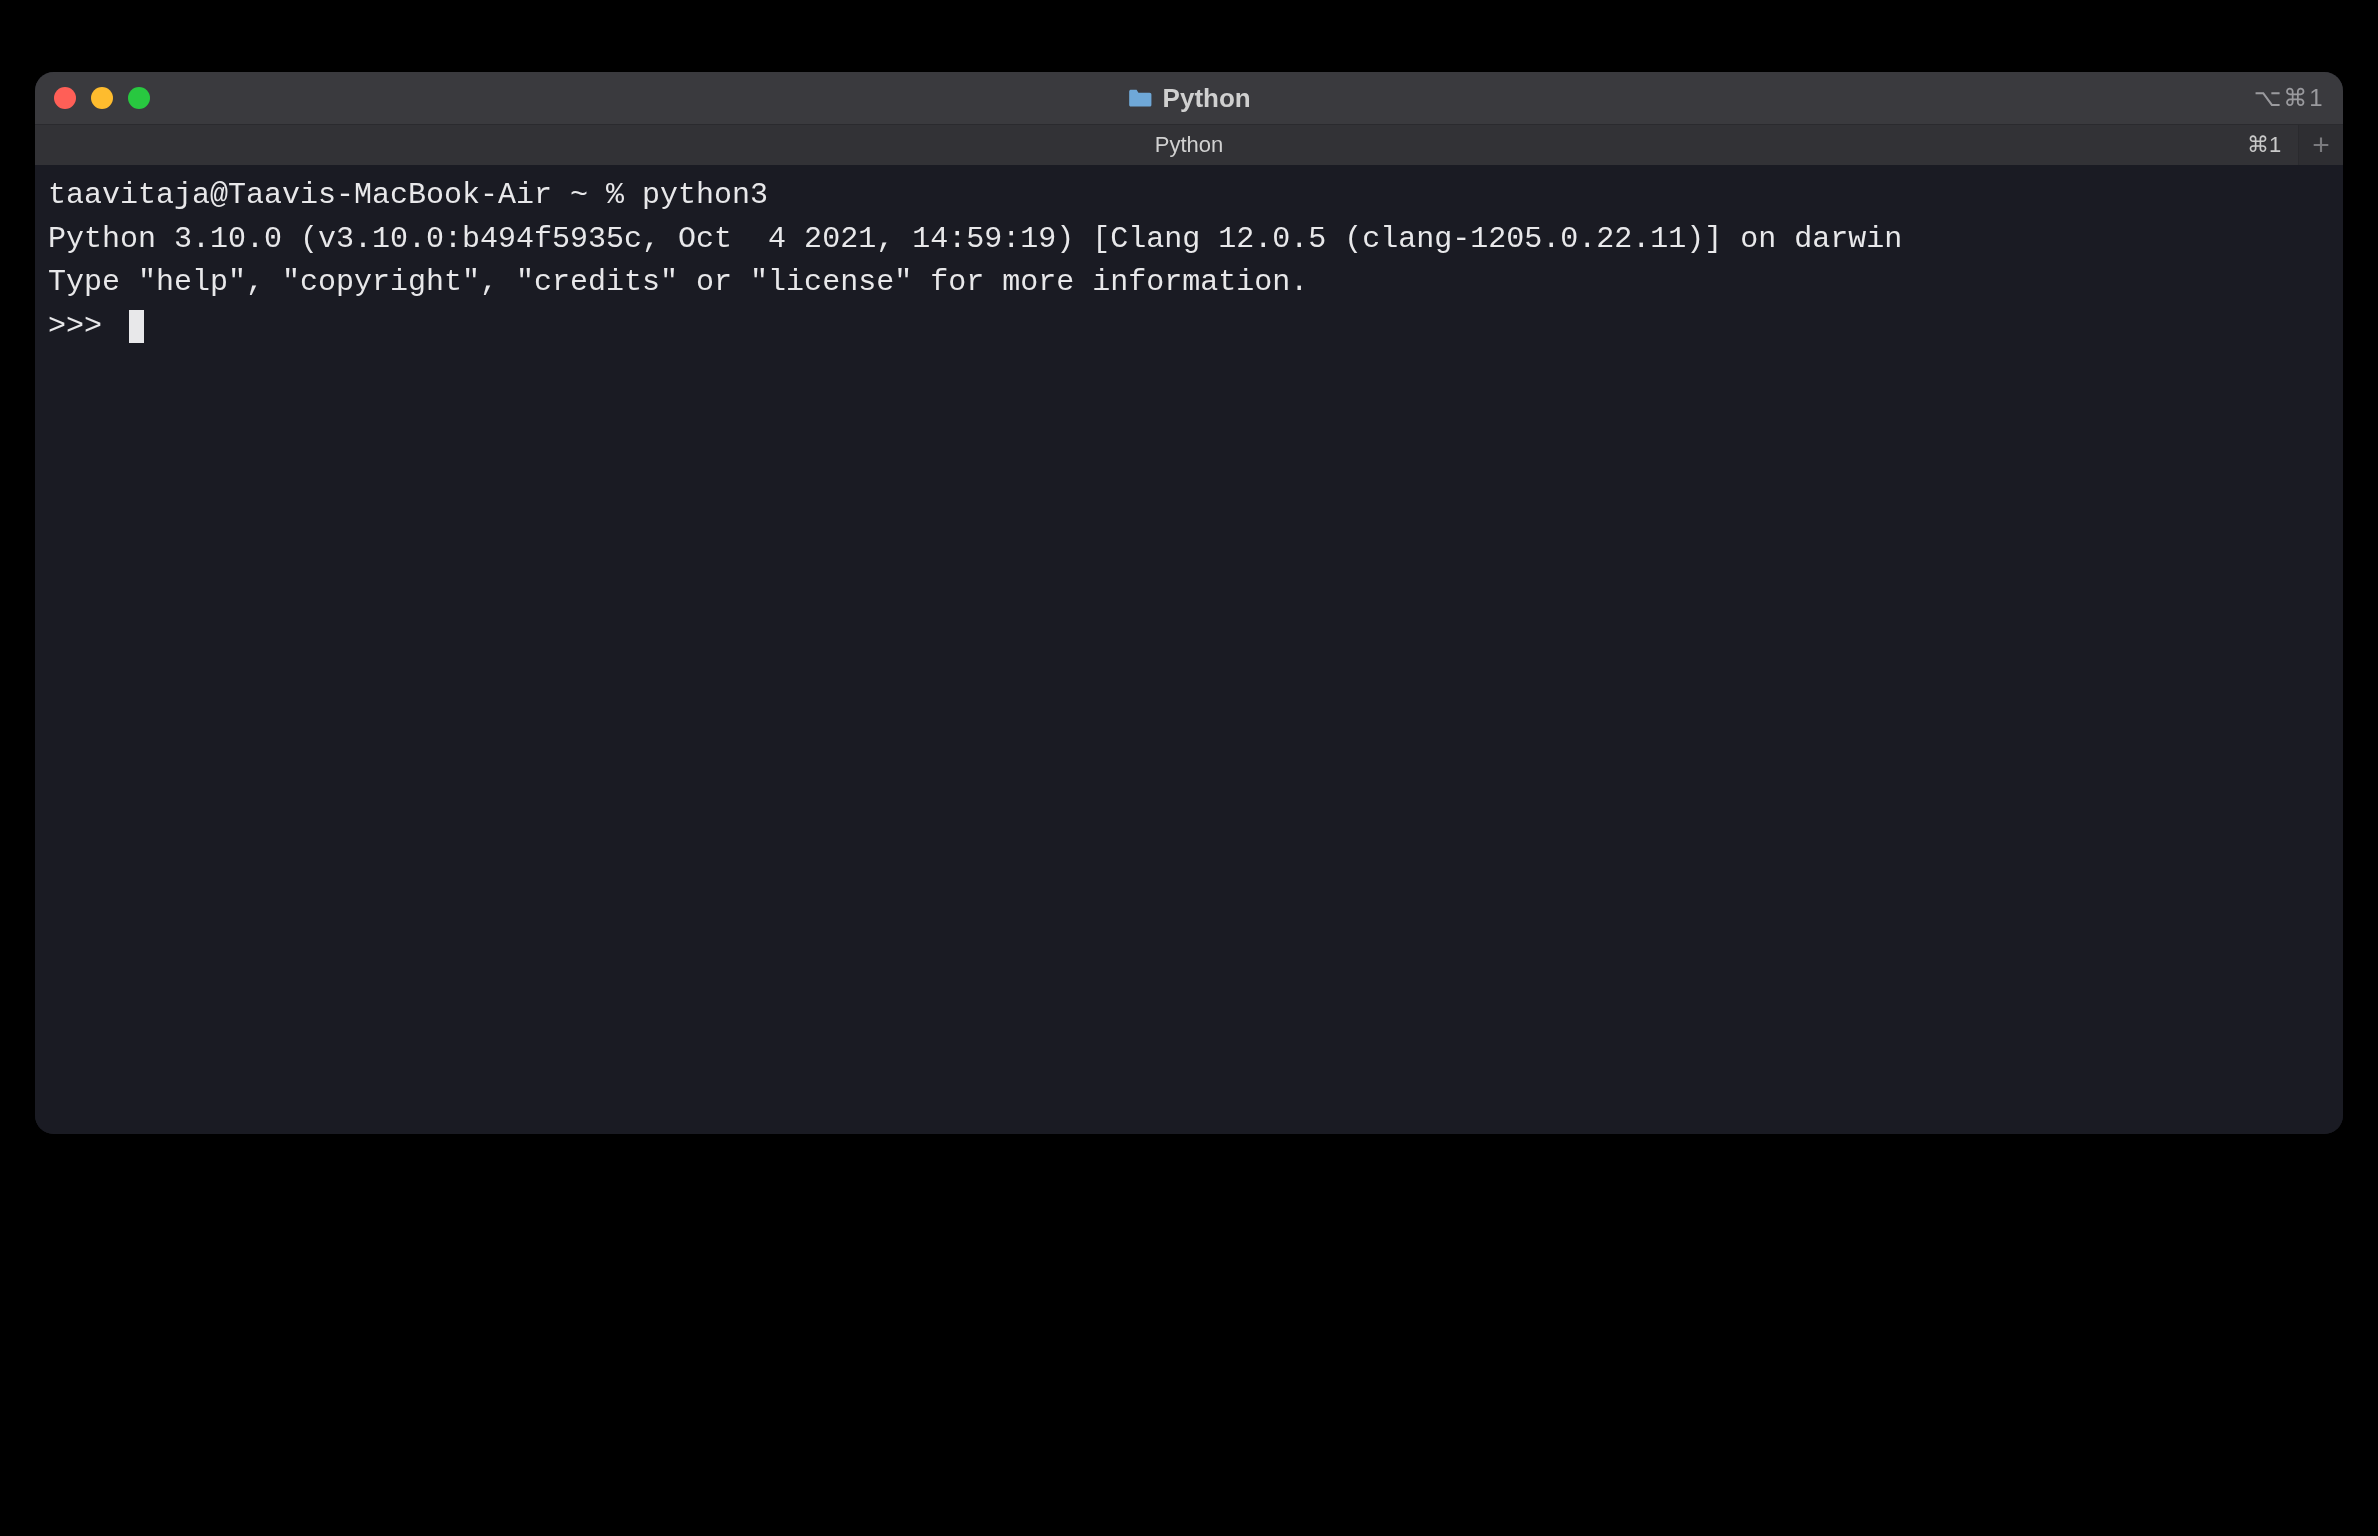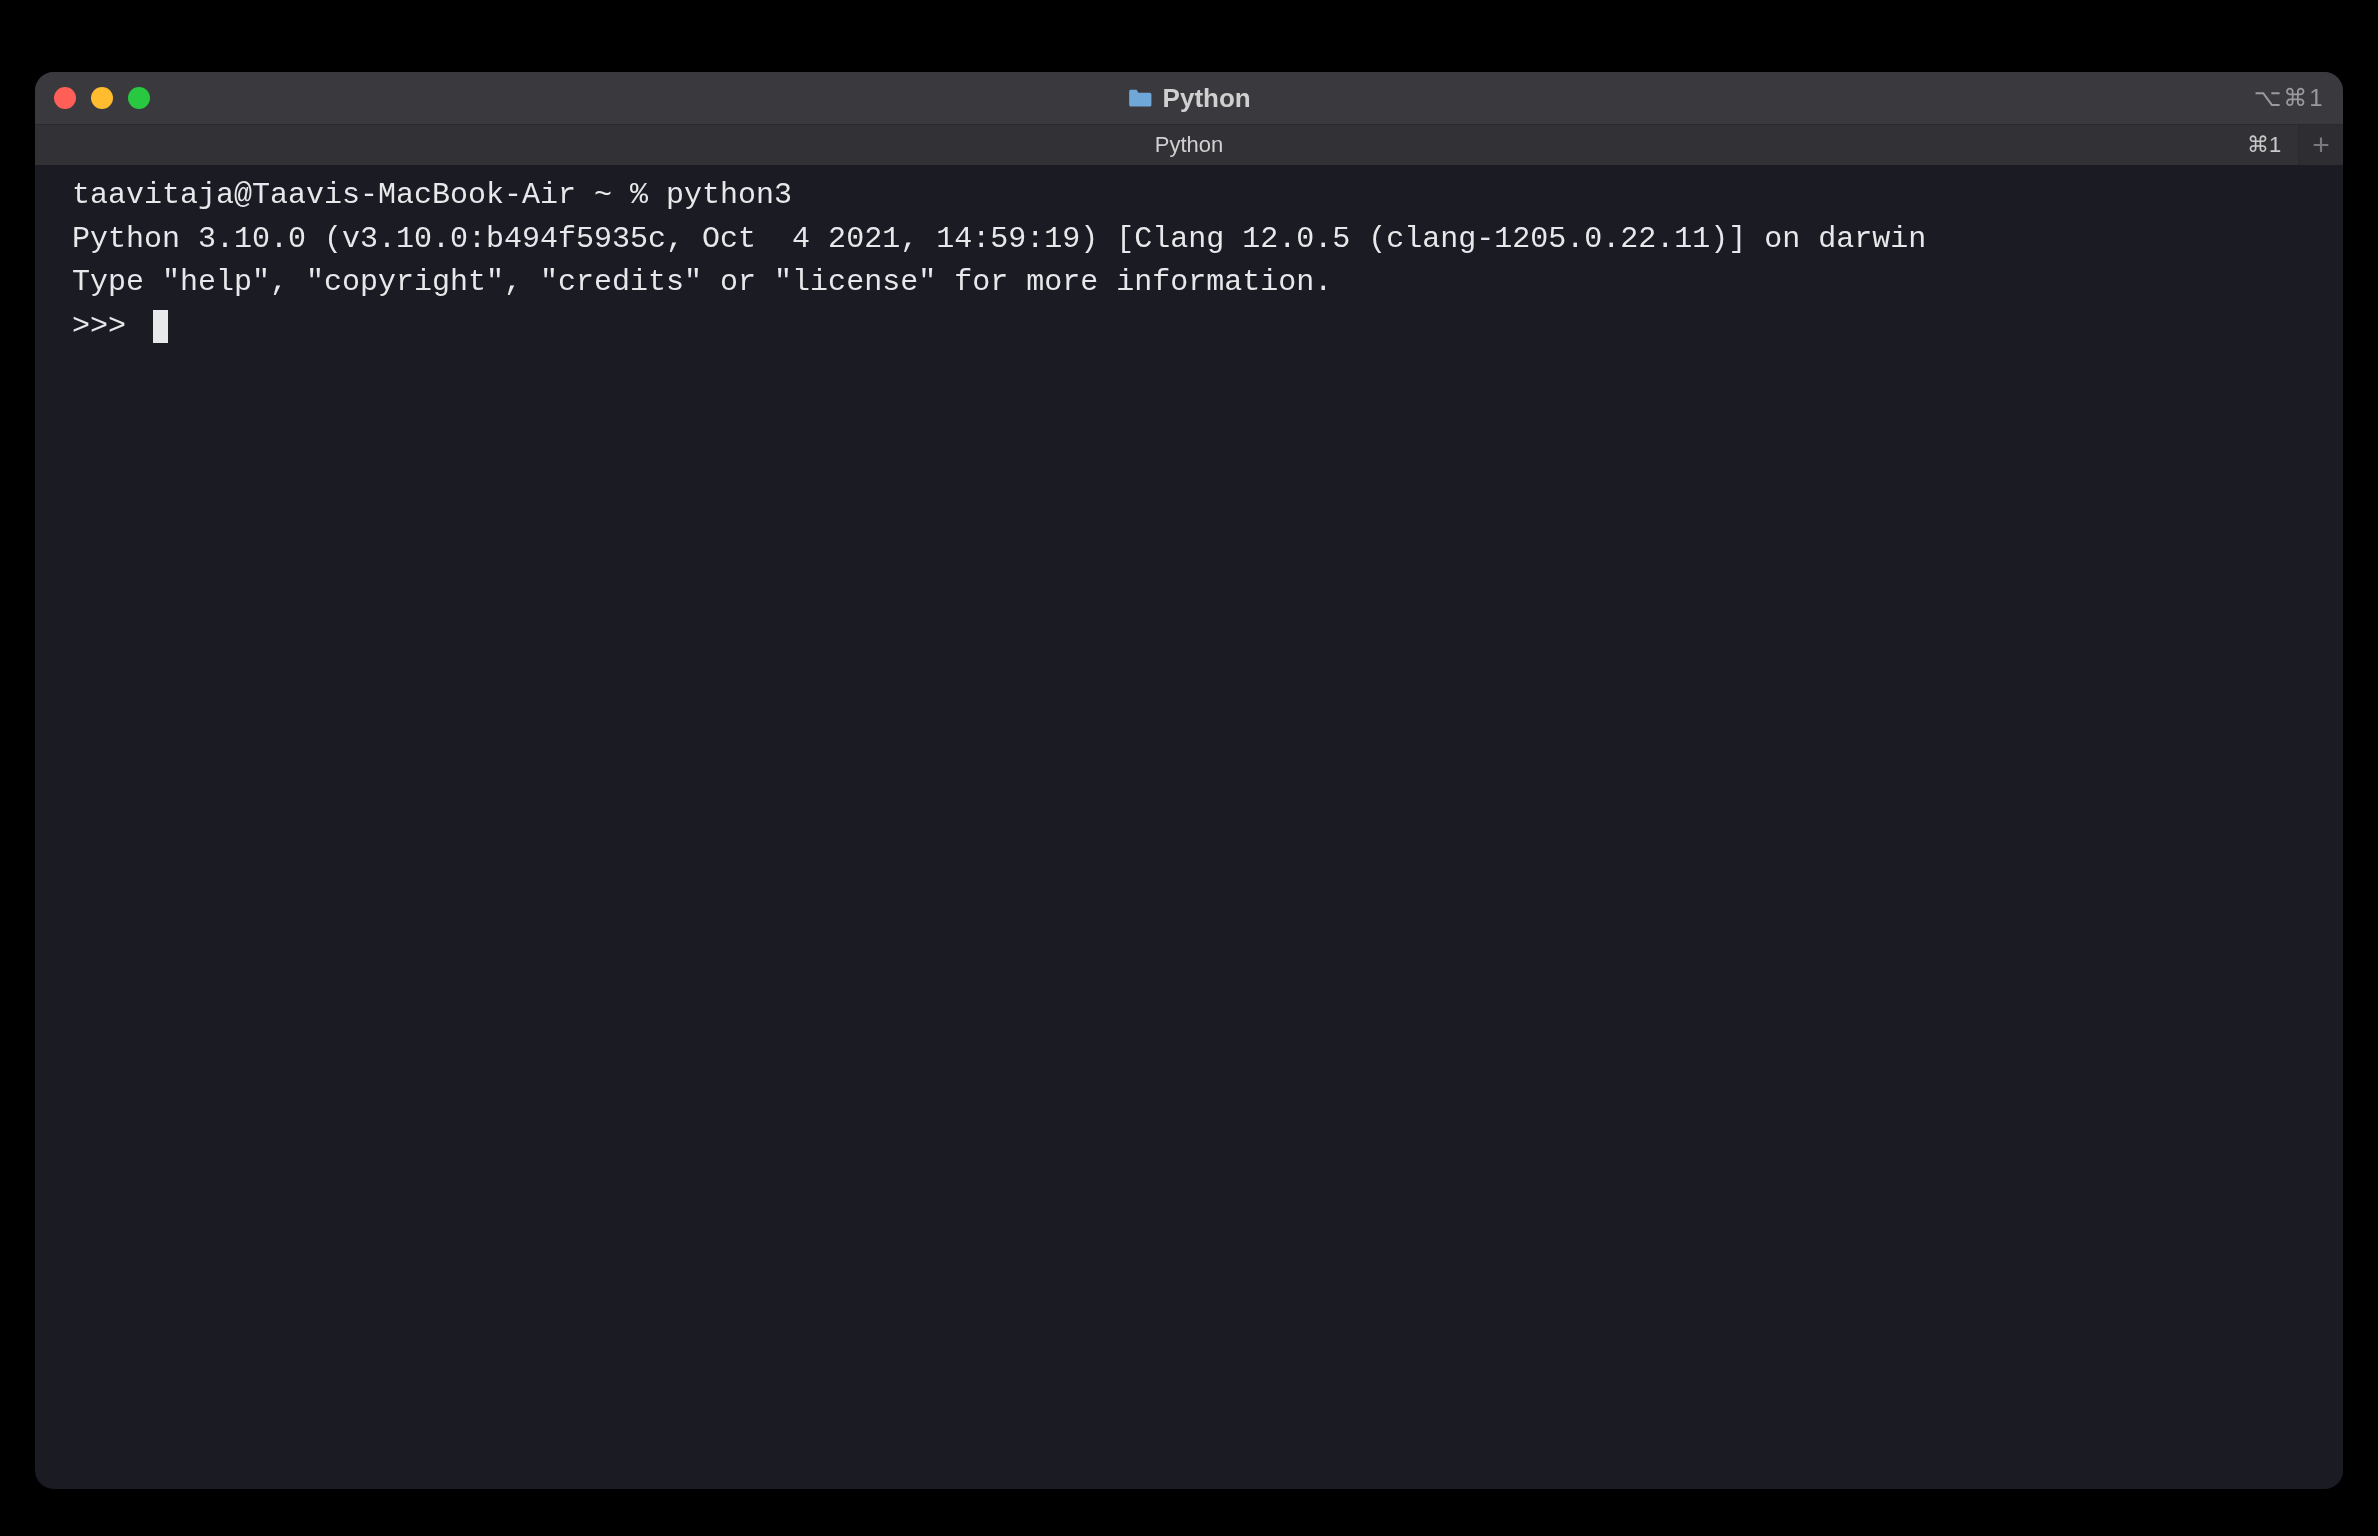--- a/index.html
+++ b/index.html
@@ -14,21 +14,21 @@
       height: 1536px;
       display: flex;
       align-items: flex-start;
       justify-content: center;
       padding-top: 72px;
       font-family: -apple-system, BlinkMacSystemFont, "Segoe UI", sans-serif;
     }
 
     .window {
       width: 2308px;
-      height: 1417px;
+      height: 1062px;
       background: #1a1b23;
       border-radius: 18.6px;
       overflow: hidden;
       box-shadow: 0 37px 74px rgba(0,0,0,0.6);
       display: flex;
       flex-direction: column;
     }
 
     .title-bar {
       height: 52px;
@@ -141,21 +141,20 @@
     .terminal-body {
       flex: 1;
       background: #1a1b23;
       padding: 9.3px 13px;
       font-family: "SF Mono", Menlo, Monaco, "Courier New", monospace;
       font-size: 30px;
       line-height: 1.45;
       color: #e8e8ea;
       white-space: pre;
       overflow: hidden;
-      margin-left: 24px;
     }
 
     .prompt-line {
       display: flex;
       align-items: center;
     }
 
     .cursor {
       display: inline-block;
       width: 15px;

